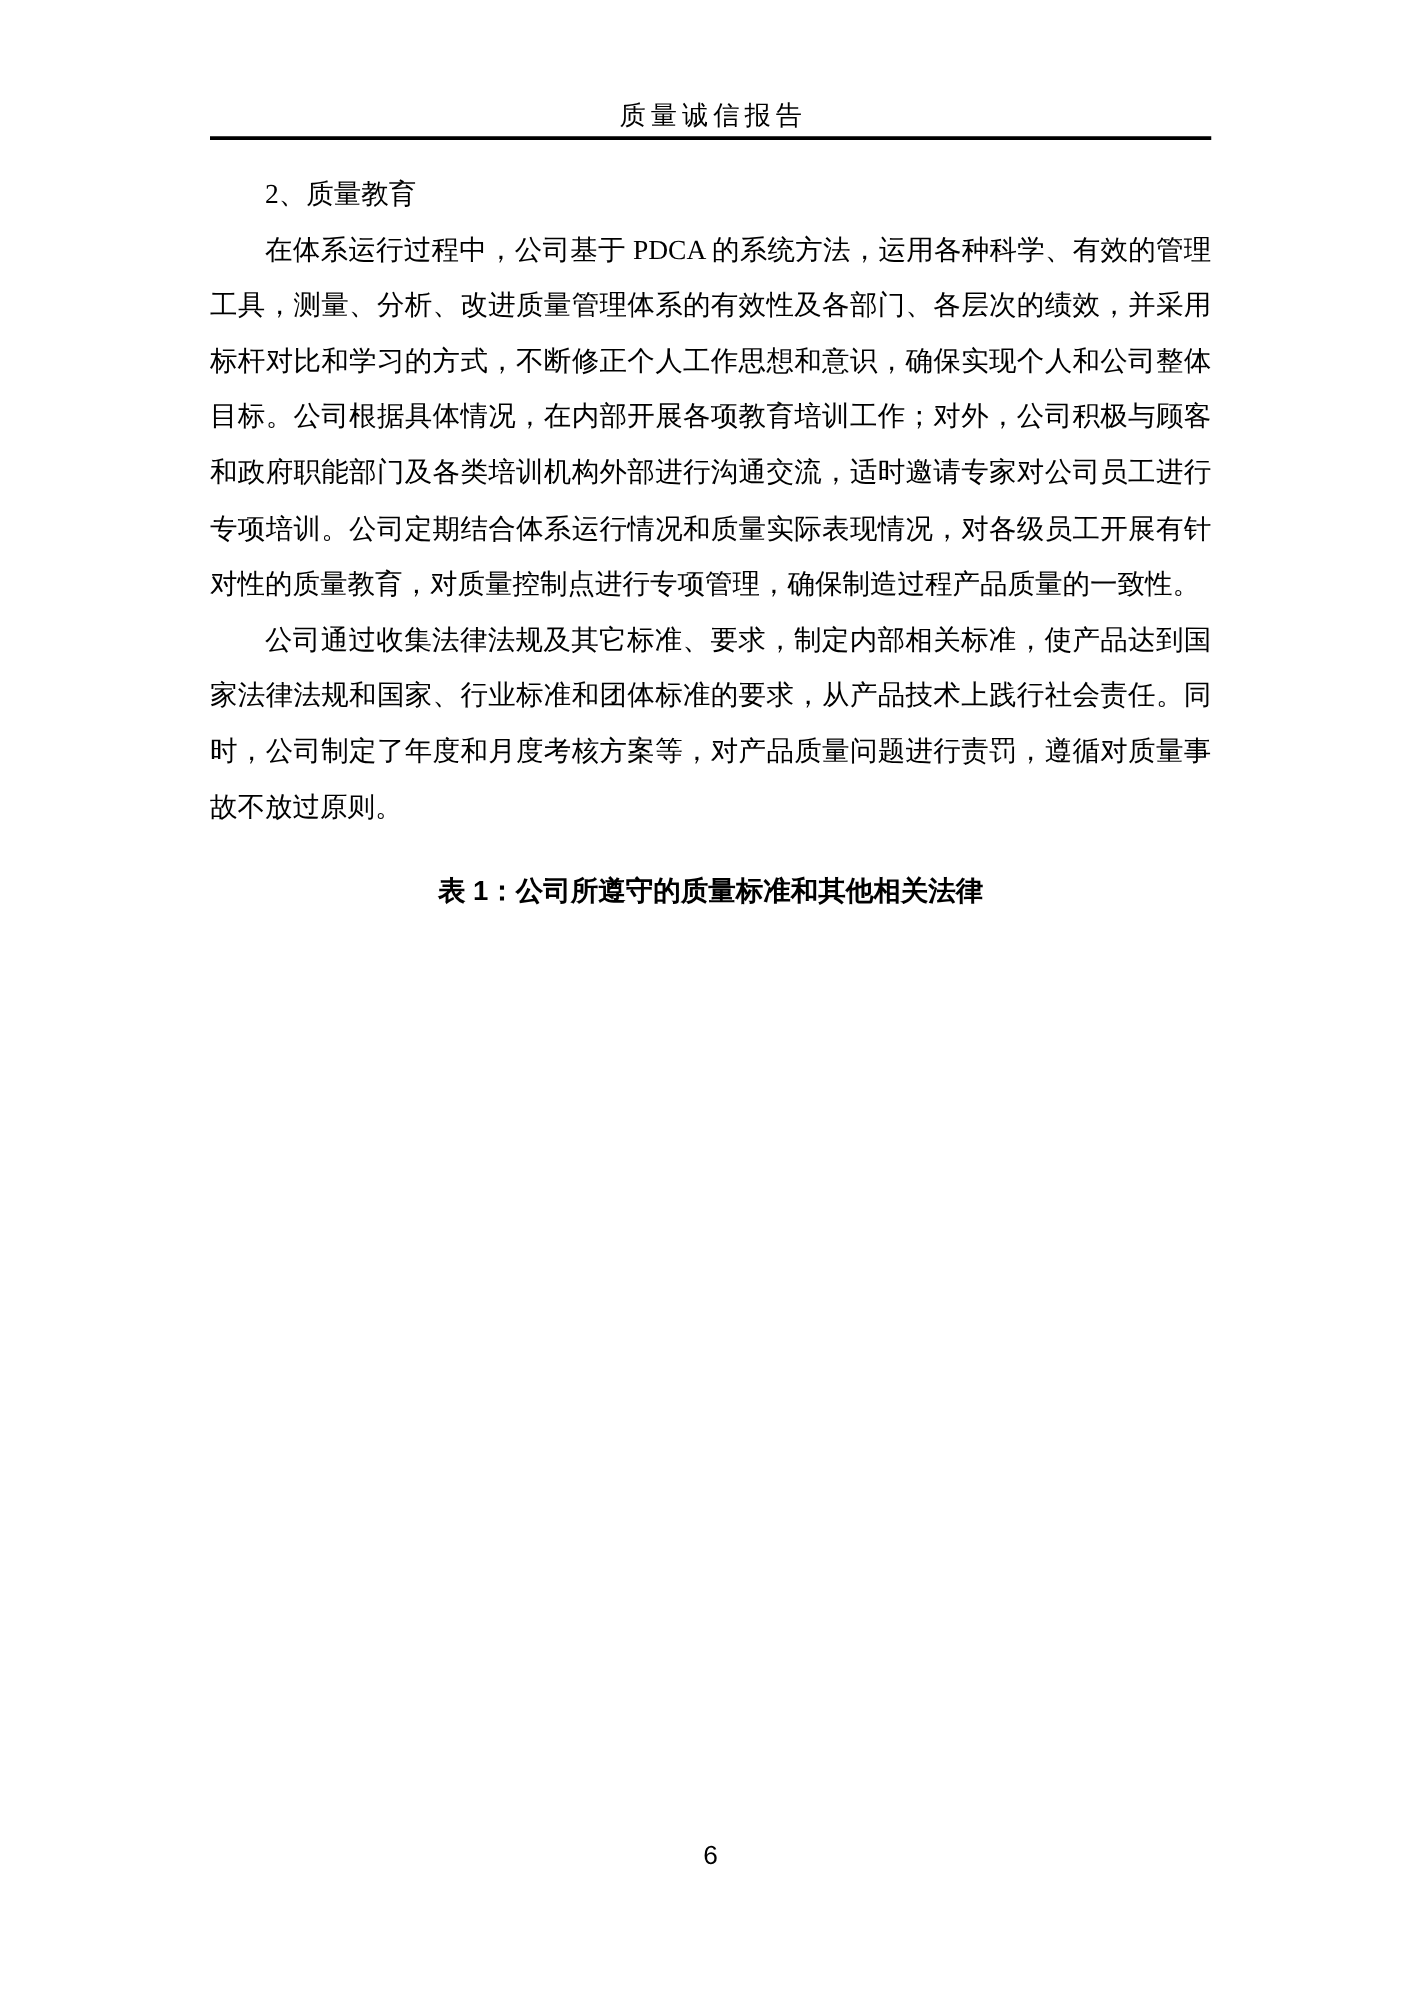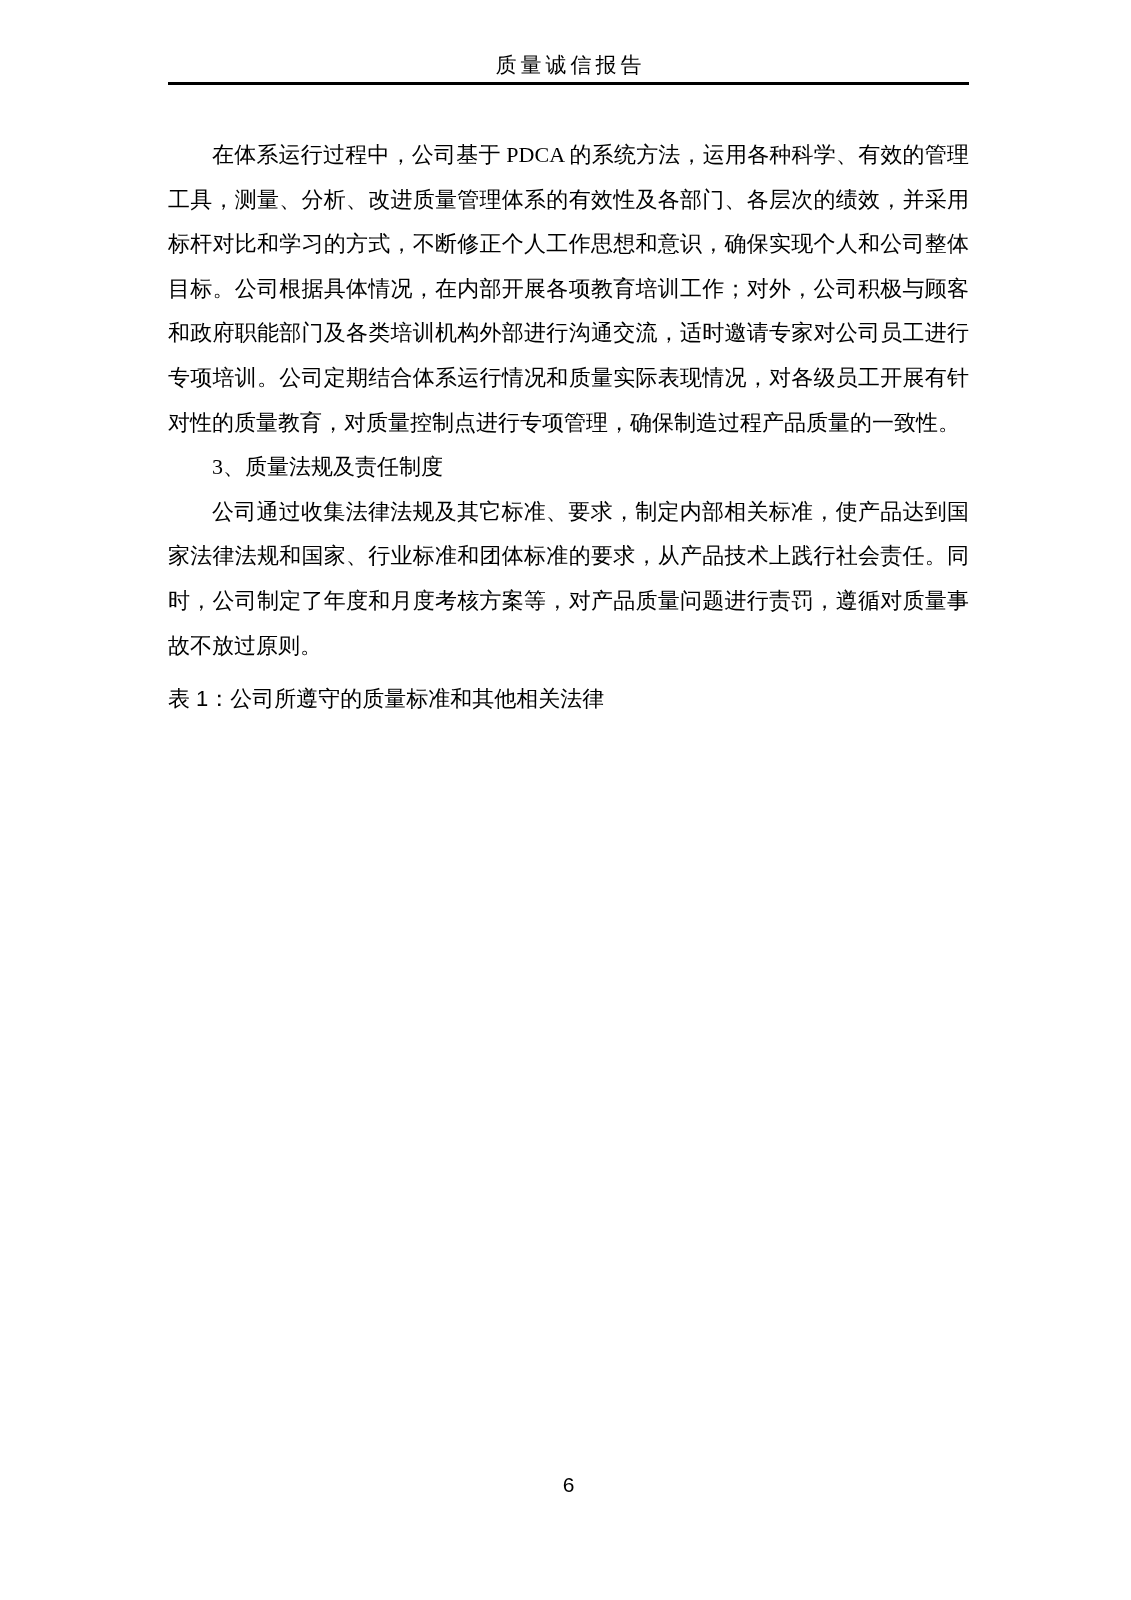--- a/index.html
+++ b/index.html
@@ -16,21 +16,21 @@
     font-family: "Liberation Serif", "DejaVu Serif", serif;
     overflow: hidden;
   }
   .header {
     position: absolute;
     top: 0;
     left: 168px;
     right: 162px;
   }
   .header-title {
-    padding-top: 53px;
+    padding-top: 80px;
     text-align: center;
     font-size: 21px;
     line-height: 24px;
     letter-spacing: 4px;
     text-indent: 4px; 
   }
   .header-rule {
     margin-top: 5px;
     border-bottom: 3px solid #000000;
     height: 0;
@@ -46,22 +46,23 @@
   p.para {
     margin: 0;
     padding: 0;
     text-align: justify;
     text-justify: inter-ideograph;
   }
   p.para.continuation { text-indent: 0; }
   p.para.body { text-indent: 2em; }
   p.para.heading { text-indent: 2em; text-align: left; }
   .caption {
-    margin-top: 16px;
-    font-weight: normal;
+    margin-top: 30px;
+    text-align: center;
+    font-weight: bold;
     font-family: "Liberation Sans", "DejaVu Sans", sans-serif;
     font-size: 22px;
     line-height: 30px;
   }
   .footer {
     position: absolute;
     top: 1472px;
     left: 168px;
     right: 162px;
     text-align: center;
@@ -77,22 +78,22 @@
 
 <div class="page">
 
   <header class="header">
     <div class="header-title">质量诚信报告</div>
     <div class="header-rule"></div>
   </header>
 
   <main class="content">
     <div>
+        <p class="para heading">2、质量教育</p>
         <p class="para body">在体系运行过程中，公司基于 PDCA 的系统方法，运用各种科学、有效的管理工具，测量、分析、改进质量管理体系的有效性及各部门、各层次的绩效，并采用标杆对比和学习的方式，不断修正个人工作思想和意识，确保实现个人和公司整体目标。公司根据具体情况，在内部开展各项教育培训工作；对外，公司积极与顾客和政府职能部门及各类培训机构外部进行沟通交流，适时邀请专家对公司员工进行专项培训。公司定期结合体系运行情况和质量实际表现情况，对各级员工开展有针对性的质量教育，对质量控制点进行专项管理，确保制造过程产品质量的一致性。</p>
-        <p class="para heading">3、质量法规及责任制度</p>
         <p class="para body">公司通过收集法律法规及其它标准、要求，制定内部相关标准，使产品达到国家法律法规和国家、行业标准和团体标准的要求，从产品技术上践行社会责任。同时，公司制定了年度和月度考核方案等，对产品质量问题进行责罚，遵循对质量事故不放过原则。</p>
       </div>
     <div class="caption">表 1：公司所遵守的质量标准和其他相关法律</div>
   </main>
 
   <footer class="footer">
     <span class="pagenum">6</span>
   </footer>
 
 </div>

